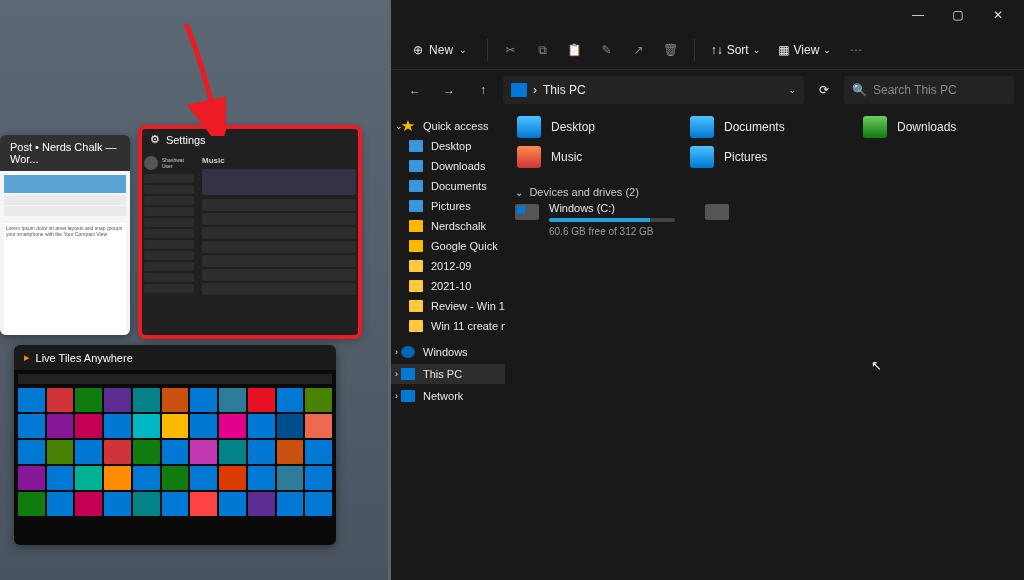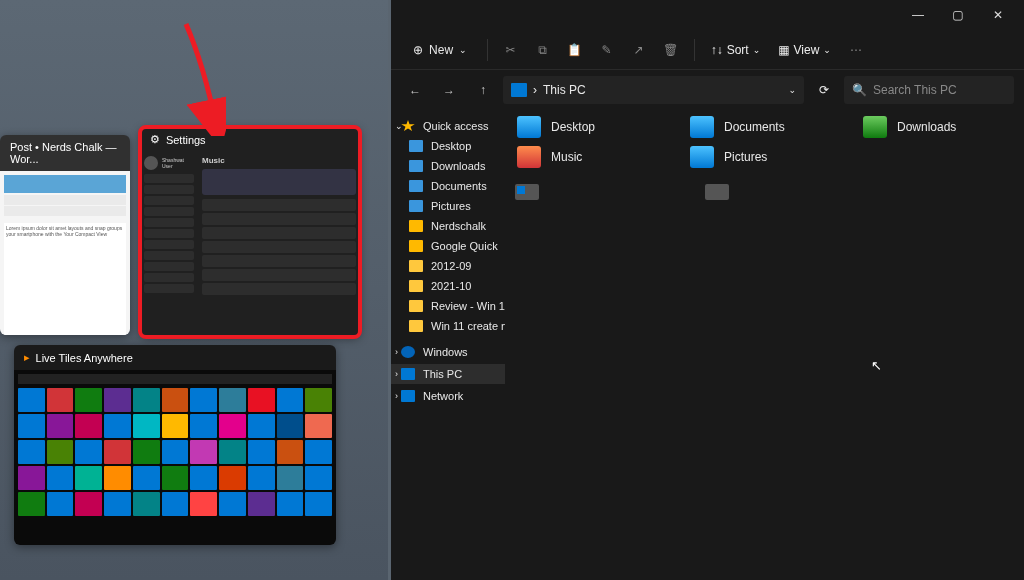--- a/index.html
+++ b/index.html
@@ -368,24 +368,34 @@
           </div>
           <div class="fitem">
             <div class="ficon fi-mus"></div>
             <span>Music</span>
           </div>
           <div class="fitem">
             <div class="ficon fi-pic"></div>
             <span>Pictures</span>
           </div>
         </div>
+      <div class="group-h">
+          <span>Devices and drives (2)</span>
+        </div>
       <div class="drives" id="drives">
           <div class="drive">
             <div class="dh">
               <div class="dicon win"></div>
+              <div class="dinfo">
+                <div>Windows (C:)</div>
+                <div class="bar">
+                  <div class="fill" style="width:80%"></div>
+                </div>
+                <div class="sub">60.6 GB free of 312 GB</div>
+              </div>
             </div>
           </div>
           <div class="drive">
             <div class="dh">
               <div class="dicon "></div>
             </div>
           </div>
         </div>
       <div class="cursor">↖</div>
     </div>

